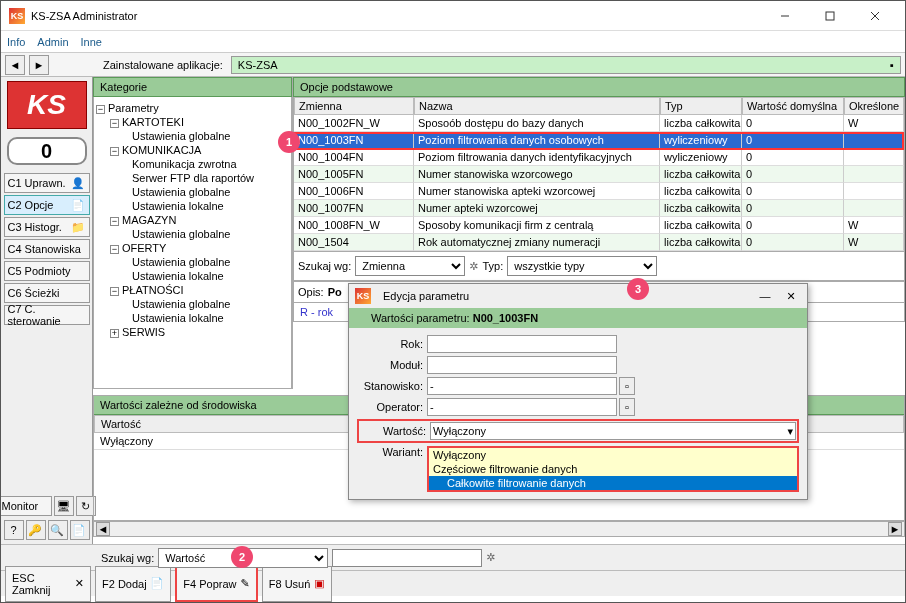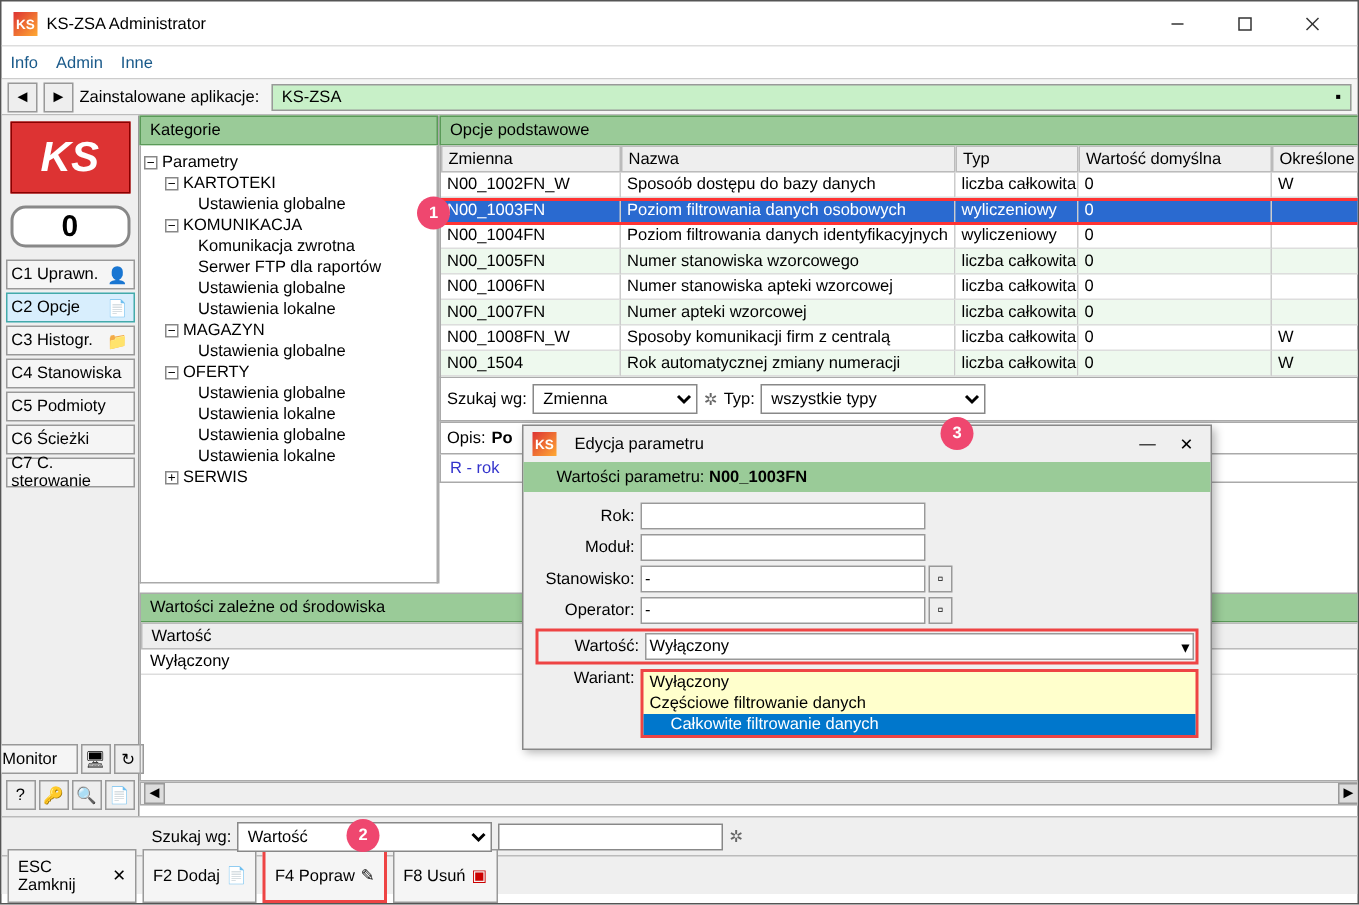--- a/index.html
+++ b/index.html
@@ -6,21 +6,21 @@
 body { background: #fff; width: 906px; height: 603px; overflow: hidden; border: 1px solid #555; }
 .titlebar { height: 30px; display: flex; align-items: center; padding: 0 8px; border-bottom: 1px solid #ddd; }
 .titlebar-icon { width: 16px; height: 16px; background: linear-gradient(135deg,#d33,#fa3); margin-right: 6px; display:flex; align-items:center; justify-content:center; color:#fff; font-weight:bold; font-size:9px; }
 .titlebar-title { flex: 1; }
 .win-controls { display: flex; }
 .win-btn { width: 45px; height: 28px; display: flex; align-items: center; justify-content: center; cursor: pointer; }
 .menubar { height: 22px; display: flex; align-items: center; padding: 0 6px; gap: 12px; border-bottom: 1px solid #ccc; }
 .menubar span { color: #1a5a8a; cursor: pointer; }
 .toolbar-top { height: 24px; background:#f5f5f5; border-bottom:1px solid #bbb; display:flex; align-items:center; padding:0 4px; gap:4px; }
 .small-btn { width:20px; height:20px; border:1px solid #999; background:#eee; display:flex; align-items:center; justify-content:center; cursor:pointer; }
-.inst-label { }
+.inst-label { margin-left: 50px; }
 .inst-field { background:#c8f0c8; border:1px solid #999; padding:2px 6px; flex:1; margin-left:4px; display:flex; align-items:center; justify-content:space-between; }
 .main { display: flex; height: calc(100% - 30px - 22px - 24px - 6px - 26px - 26px); }
 .leftbar { width: 92px; background:#efefef; border-right:1px solid #999; display:flex; flex-direction:column; align-items:center; padding:4px 2px; gap:2px; }
 .ks-logo { width:80px; height:48px; background:#d33; display:flex; align-items:center; justify-content:center; color:#fff; font-size:28px; font-weight:bold; font-style:italic; border:1px solid #800; }
 .big-counter { width:80px; height:28px; border:2px solid #888; border-radius:10px; background:#fff; display:flex; align-items:center; justify-content:center; font-size:20px; font-weight:bold; margin:6px 0; }
 .side-btn { width:86px; height:20px; border:1px solid #999; background:#f5f5f5; display:flex; align-items:center; justify-content:space-between; padding:0 3px; cursor:pointer; font-size:10px; }
 .side-btn.sel { background:#d8eefd; border-color:#4aa; }
 .side-icon{ width:14px; height:14px; display:flex; align-items:center; justify-content:center;}
 .content { flex: 1; display: flex; flex-direction:column; }
 .cols { display:flex; height: 312px; }
@@ -28,21 +28,21 @@
 .panel-head { background:#9acb98; border:1px solid #5a9a58; padding:3px 6px; font-size:11px; }
 .tree { flex:1; overflow:auto; padding:4px 2px; background:#fff; border:1px solid #aaa; border-top:none; }
 .tree-node { padding:1px 0; white-space:nowrap; position:relative; }
 .tree-label { cursor:pointer; }
 .expander { display:inline-block; width:9px; height:9px; border:1px solid #888; text-align:center; line-height:7px; font-size:9px; margin-right:3px; background:#fff; cursor:pointer; }
 .right-panel { flex:1; display:flex; flex-direction:column; min-width:0;}
 .grid { border:1px solid #aaa; border-top:none;  }
 .grid-head-row, .grid-row { display:flex; }
 .grid-head-row .cell { background:#eee; border:1px solid #bbb; padding:2px 4px; font-size:11px; }
 .grid-row .cell { border-right:1px solid #ccc; border-bottom:1px solid #ddd; padding:2px 4px; font-size:11px; overflow:hidden; white-space:nowrap; }
-.c-var{width:120px;} .c-name{flex:1;} .c-type{width:82px;} .c-def{width:129px;} .c-set{width:60px;}
+.c-var{width:120px;} .c-name{flex:1;} .c-type{width:82px;} .c-def{width:102px;} .c-set{width:60px;}
 .grid-row.alt .cell { background:#eef9ee; }
 .grid-row.sel .cell { background:#2a6ad0; color:#fff; }
 .highlight-row-wrap { position:relative; }
 .sel-outline { position:absolute; left:-6px; right:0; top:0; height:18px; border:2px solid #f33; pointer-events:none; }
 .marker1 { position:absolute; left:-16px; top:-1px; width:22px; height:22px; border-radius:50%; background:#ef476f; color:#fff; display:flex; align-items:center; justify-content:center; font-weight:bold; z-index:5; }
 .search-row { display:flex; align-items:center; gap:4px; padding:4px; border:1px solid #aaa; border-top:none; }
 .search-row label{white-space:nowrap;}
 .inpt { border:1px solid #888; padding:2px; background:#fff; }
 .opis-row { border:1px solid #aaa; padding:4px; display:flex; align-items:center; gap:4px; }
 .bottom-panel { border:1px solid #aaa; margin-top:6px; position:relative;}
@@ -172,20 +172,21 @@
           <div class="tree-node" style="padding-left:14px;"><span class="expander">−</span><span class="tree-label">KOMUNIKACJA</span></div>
           <div class="tree-node" style="padding-left:36px;"><span class="tree-label">Komunikacja zwrotna</span></div>
           <div class="tree-node" style="padding-left:36px;"><span class="tree-label">Serwer FTP dla raportów</span></div>
           <div class="tree-node" style="padding-left:36px;"><span class="tree-label">Ustawienia globalne</span></div>
           <div class="tree-node" style="padding-left:36px;"><span class="tree-label">Ustawienia lokalne</span></div>
           <div class="tree-node" style="padding-left:14px;"><span class="expander">−</span><span class="tree-label">MAGAZYN</span></div>
           <div class="tree-node" style="padding-left:36px;"><span class="tree-label">Ustawienia globalne</span></div>
           <div class="tree-node" style="padding-left:14px;"><span class="expander">−</span><span class="tree-label">OFERTY</span></div>
           <div class="tree-node" style="padding-left:36px;"><span class="tree-label">Ustawienia globalne</span></div>
           <div class="tree-node" style="padding-left:36px;"><span class="tree-label">Ustawienia lokalne</span></div>
+          <div class="tree-node" style="padding-left:14px;"><span class="expander">−</span><span class="tree-label">PŁATNOŚCI</span></div>
           <div class="tree-node" style="padding-left:36px;"><span class="tree-label">Ustawienia globalne</span></div>
           <div class="tree-node" style="padding-left:36px;"><span class="tree-label">Ustawienia lokalne</span></div>
           <div class="tree-node" style="padding-left:14px;"><span class="expander">+</span><span class="tree-label">SERWIS</span></div>
         </div>
       </div>
 
       <div class="right-panel">
         <div class="panel-head">Opcje podstawowe</div>
         <div class="grid" style="position:relative;">
           <div class="grid-head-row">

